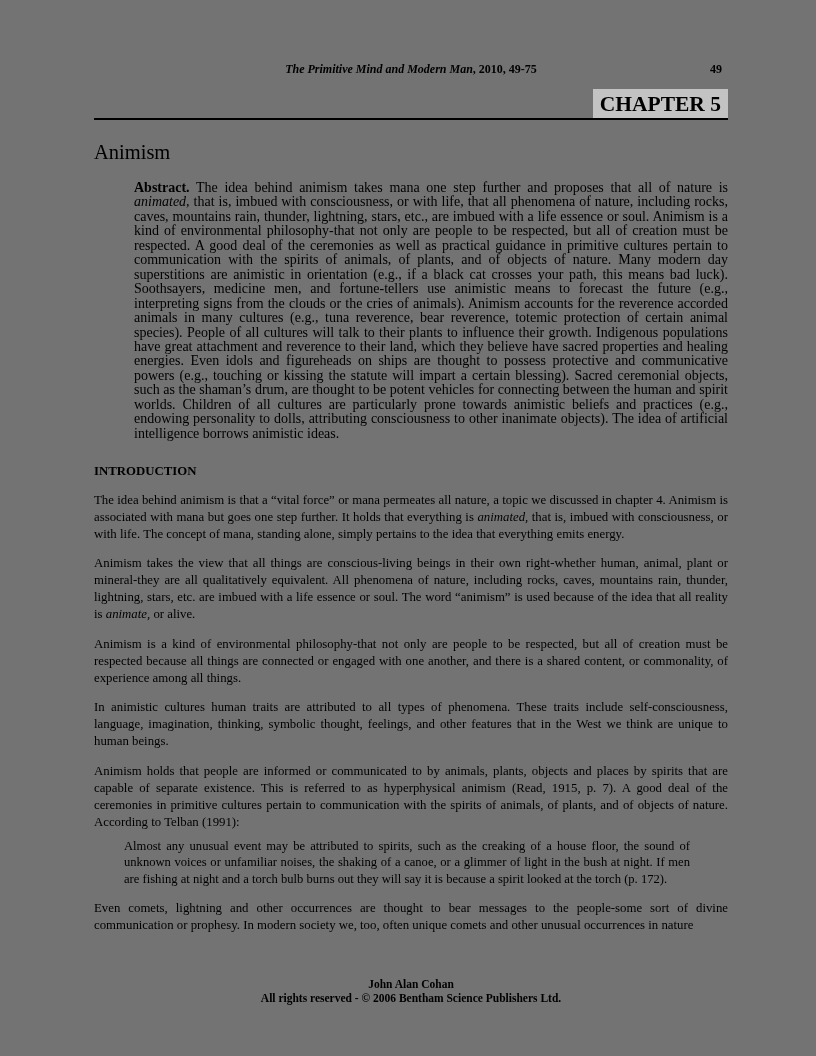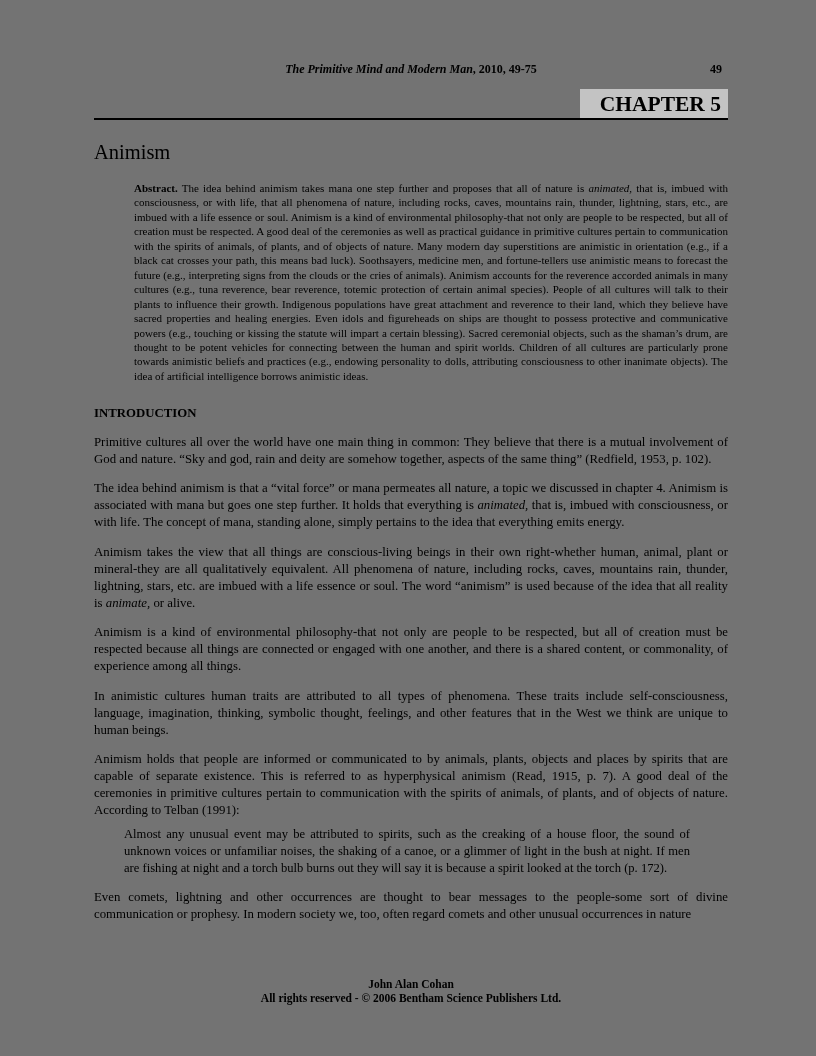--- a/index.html
+++ b/index.html
@@ -45,37 +45,37 @@
     text-align: right;
     border-bottom: 2px solid #000000;
     line-height: 0;
   }
   .chapter-box {
     display: inline-block;
     background: #c3c3c3;
     font-weight: bold;
     font-size: 21.5px;
     line-height: 24px;
-    padding: 3px 7px 2px 20px;
+    padding: 3px 7px 2px 7px;
     vertical-align: bottom;
   }
 
   
   .doc-title {
     margin: 20px 0 0 0;
     font-size: 20.5px;
     font-weight: normal;
     line-height: 24px;
   }
 
   
   .abstract {
     margin: 17px 0 8px 40px;
     width: 594px;
-    font-size: 11px;
+    font-size: 14px;
     line-height: 14.45px;
     text-align: justify;
   }
 
   
   .section-heading {
     margin: 23px 0 0 0;
     font-size: 12.8px;
     font-weight: bold;
     line-height: 15px;
@@ -126,30 +126,29 @@
     <div class="chapter-row">
       <span class="chapter-box">CHAPTER 5</span>
     </div>
 
     <h1 class="doc-title">Animism</h1>
 
     <p class="abstract"><span class="bd">Abstract.</span><span> The idea behind animism takes mana one step further and proposes that all of nature is </span><span class="it">animated,</span><span> that is, imbued with consciousness, or with life, that all phenomena of nature, including rocks, caves, mountains rain, thunder, lightning, stars, etc., are imbued with a life essence or soul. Animism is a kind of environmental philosophy-that not only are people to be respected, but all of creation must be respected. A good deal of the ceremonies as well as practical guidance in primitive cultures pertain to communication with the spirits of animals, of plants, and of objects of nature. Many modern day superstitions are animistic in orientation (e.g., if a black cat crosses your path, this means bad luck). Soothsayers, medicine men, and fortune-tellers use animistic means to forecast the future (e.g., interpreting signs from the clouds or the cries of animals). Animism accounts for the reverence accorded animals in many cultures (e.g., tuna reverence, bear reverence, totemic protection of certain animal species). People of all cultures will talk to their plants to influence their growth. Indigenous populations have great attachment and reverence to their land, which they believe have sacred properties and healing energies. Even idols and figureheads on ships are thought to possess protective and communicative powers (e.g., touching or kissing the statute will impart a certain blessing). Sacred ceremonial objects, such as the shaman’s drum, are thought to be potent vehicles for connecting between the human and spirit worlds. Children of all cultures are particularly prone towards animistic beliefs and practices (e.g., endowing personality to dolls, attributing consciousness to other inanimate objects). The idea of artificial intelligence borrows animistic ideas.</span></p>
 
     <h2 class="section-heading">INTRODUCTION</h2>
 
-    <p class="body-para"><span>Primitive cultures all over the world have one main thing in common: They believe that there is a mutual involvement of God and nature. “Sky and god, rain and deity are somehow together, aspects of the same thing” (Redfield, 1953, p. 102).</span></p>
     <p class="body-para"><span>The idea behind animism is that a “vital force” or mana permeates all nature, a topic we discussed in chapter 4. Animism is associated with mana but goes one step further. It holds that everything is </span><span class="it">animated,</span><span> that is, imbued with consciousness, or with life. The concept of mana, standing alone, simply pertains to the idea that everything emits energy.</span></p>
     <p class="body-para"><span>Animism takes the view that all things are conscious-living beings in their own right-whether human, animal, plant or mineral-they are all qualitatively equivalent. All phenomena of nature, including rocks, caves, mountains rain, thunder, lightning, stars, etc. are imbued with a life essence or soul. The word “animism” is used because of the idea that all reality is </span><span class="it">animate,</span><span> or alive.</span></p>
     <p class="body-para"><span>Animism is a kind of environmental philosophy-that not only are people to be respected, but all of creation must be respected because all things are connected or engaged with one another, and there is a shared content, or commonality, of experience among all things.</span></p>
     <p class="body-para"><span>In animistic cultures human traits are attributed to all types of phenomena. These traits include self-consciousness, language, imagination, thinking, symbolic thought, feelings, and other features that in the West we think are unique to human beings.</span></p>
     <p class="body-para"><span>Animism holds that people are informed or communicated to by animals, plants, objects and places by spirits that are capable of separate existence. This is referred to as hyperphysical animism (Read, 1915, p. 7). A good deal of the ceremonies in primitive cultures pertain to communication with the spirits of animals, of plants, and of objects of nature. According to Telban (1991):</span></p>
 
     <p class="block-quote">Almost any unusual event may be attributed to spirits, such as the creaking of a house floor, the sound of unknown voices or unfamiliar noises, the shaking of a canoe, or a glimmer of light in the bush at night. If men are fishing at night and a torch bulb burns out they will say it is because a spirit looked at the torch (p. 172).</p>
 
-    <p class="body-para"><span>Even comets, lightning and other occurrences are thought to bear messages to the people-some sort of divine communication or prophesy. In modern society we, too, often regard comets and other unusual occurrences in nature</span></p>
+    <p class="body-para"><span>Even comets, lightning and other occurrences are thought to bear messages to the people-some sort of divine communication or prophesy. In modern society we, too, often unique comets and other unusual occurrences in nature</span></p>
 
   </div>
 
   <div class="page-footer">
     <div>John Alan Cohan</div>
     <div>All rights reserved - © 2006 Bentham Science Publishers Ltd.</div>
   </div>
 </div>
 
 </body></html>

